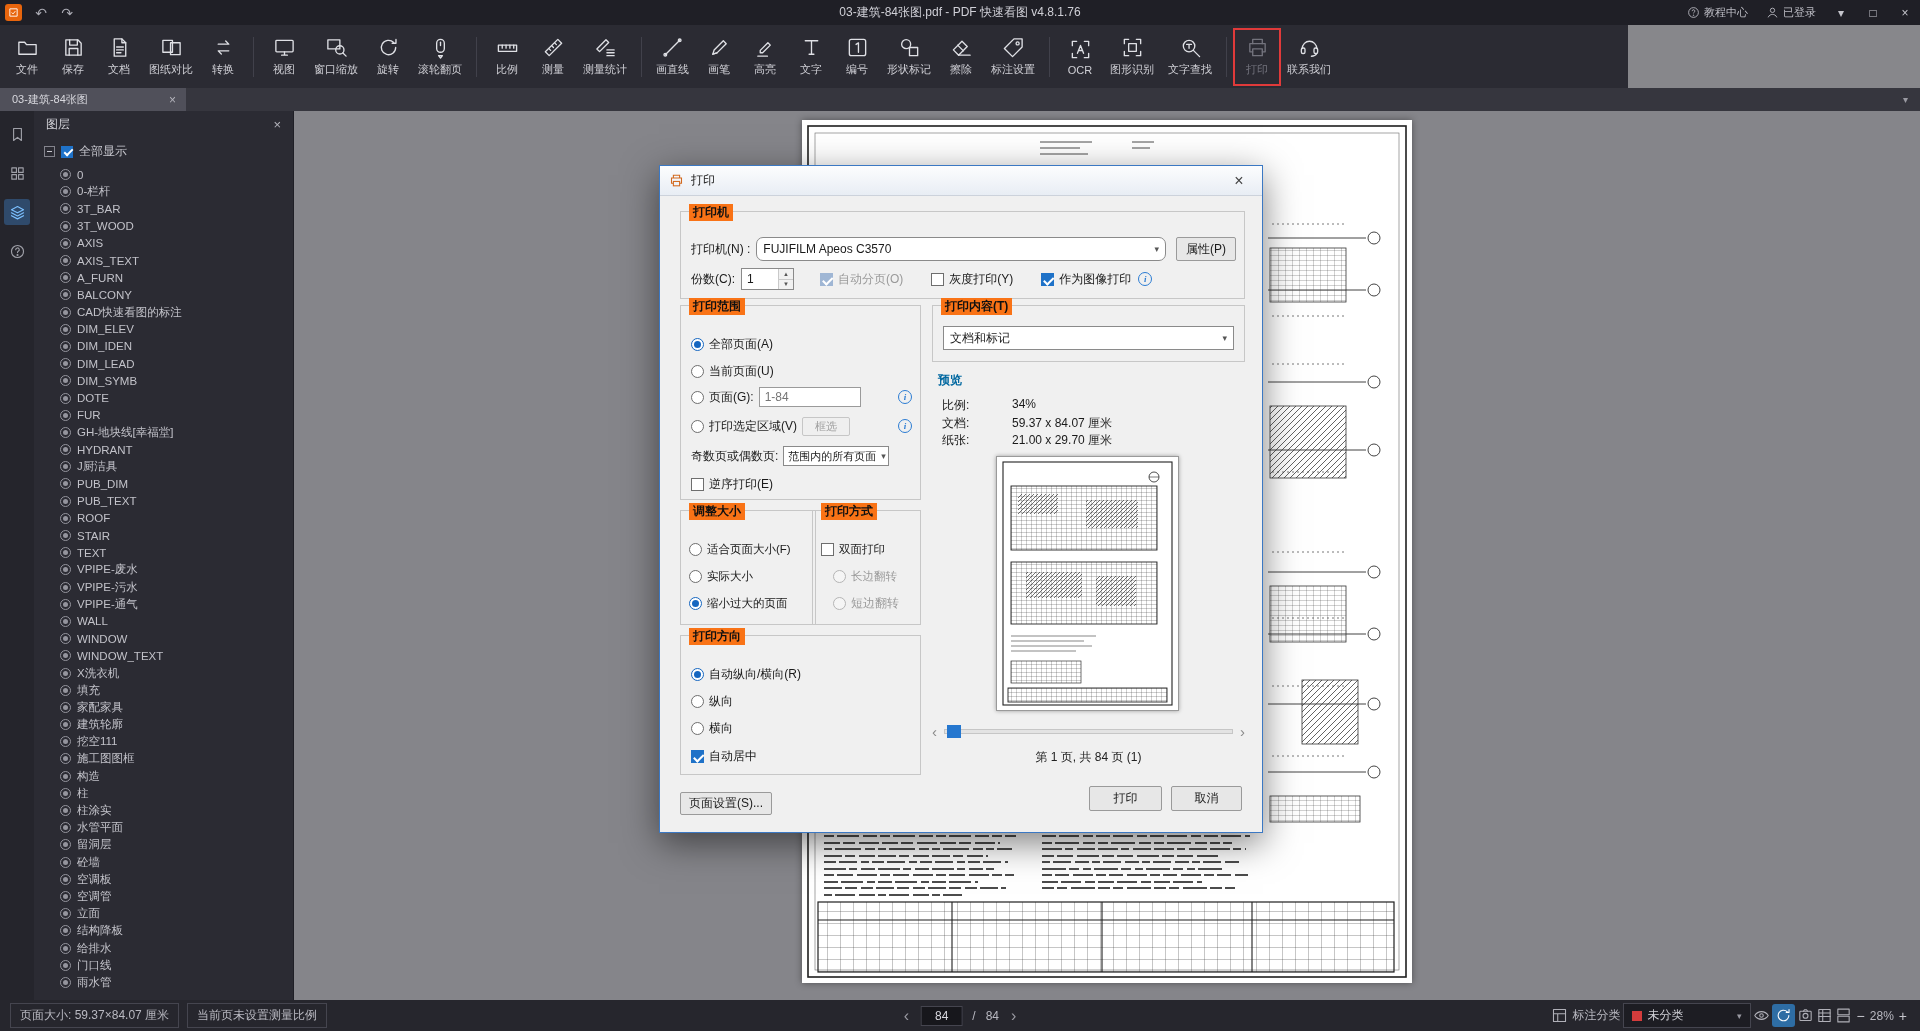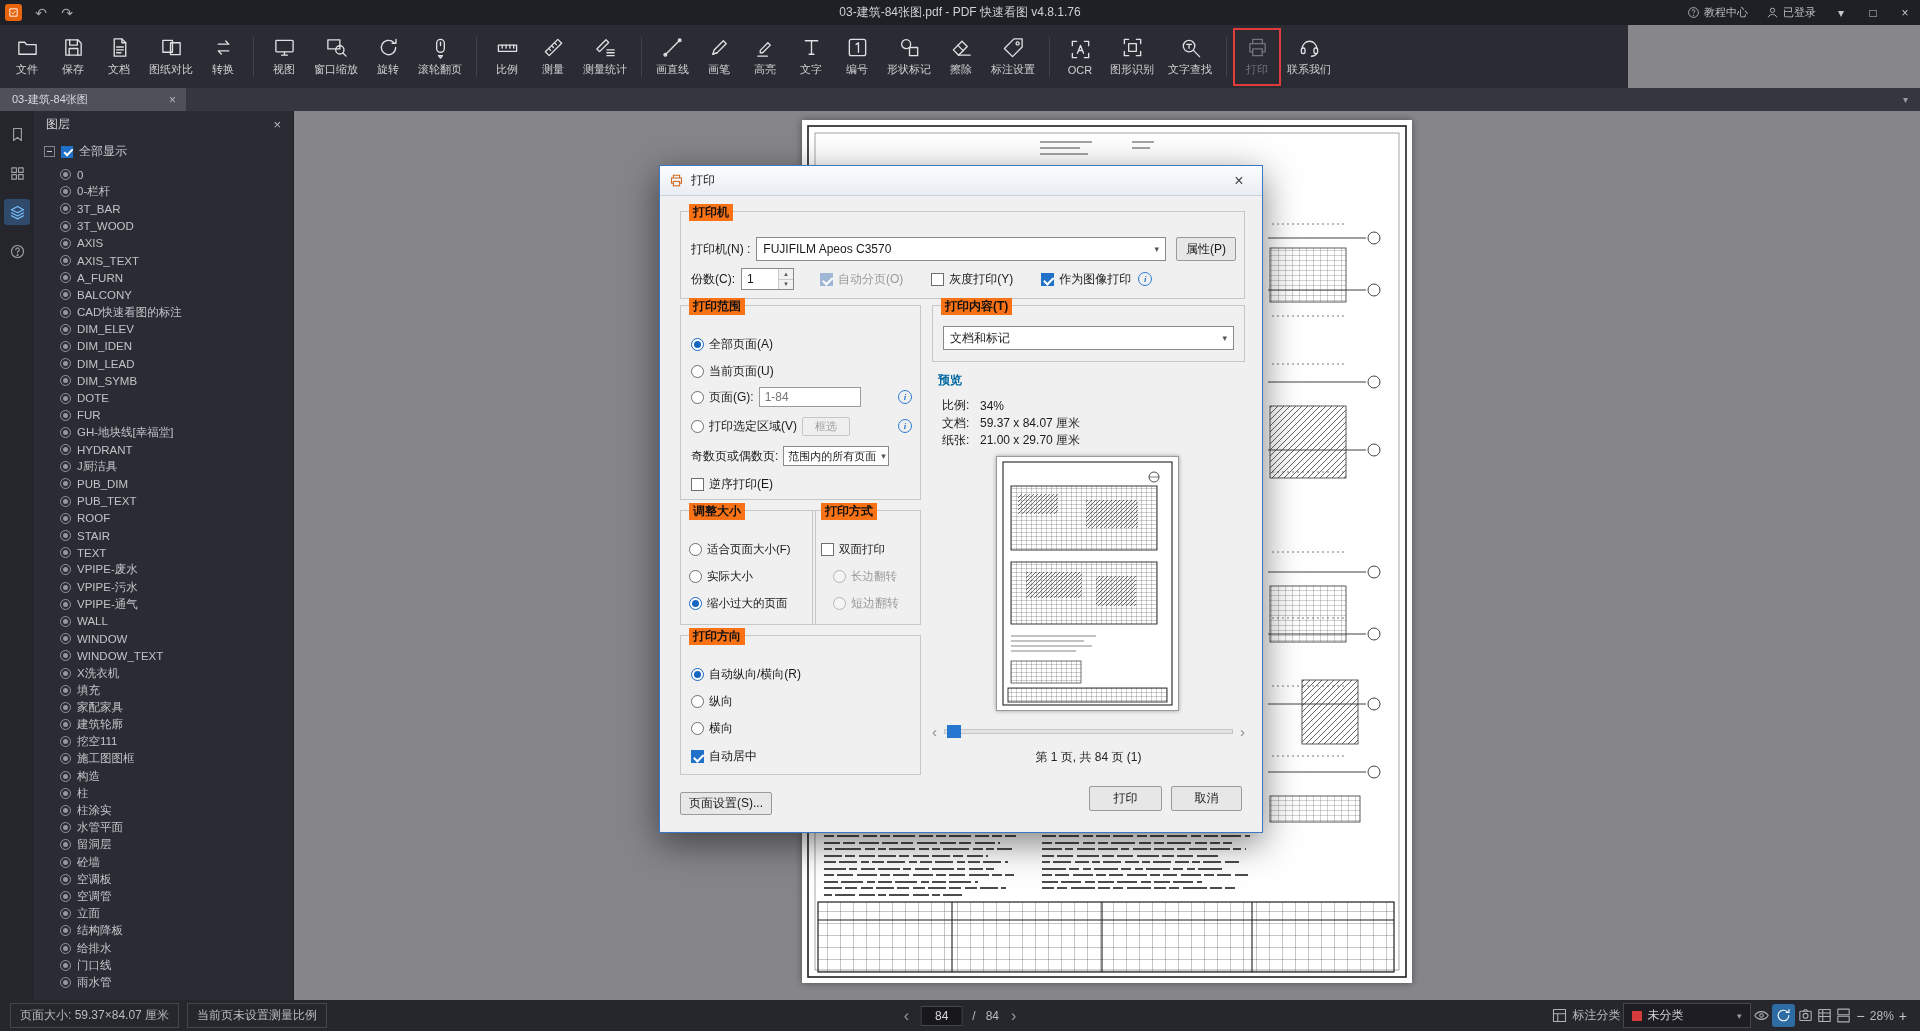--- a/index.html
+++ b/index.html
@@ -100,35 +100,35 @@
   .radio.checked::after { content:""; position:absolute; inset:2px; border-radius:50%; background:#1566c0; }
   .radio.disabled { border-color:#b5b5b5; background:#f5f5f5; }
   .checkbox { width:13px; height:13px; border:1px solid #6e6e6e; background:#fff; flex:none; position:relative; }
   .checkbox.checked { background:#1f72c8; border-color:#1f72c8; }
   .checkbox.checked::after { content:""; position:absolute; left:4px; top:1px; width:3.5px; height:7.5px; border:solid #fff; border-width:0 2px 2px 0; transform:rotate(45deg); }
   .checkbox.checked.disabled { background:#9fb6d4; border-color:#9fb6d4; }
   .optline { display:flex; align-items:center; gap:5px; }
   .optline.disabled { color:#9a9a9a; }
   .wsel { border:1px solid #8a8a8a; background:#fff; display:flex; align-items:center; padding:0 6px; height:24px; overflow:hidden; white-space:nowrap; }
   .wsel .arr { margin-left:auto; color:#555; font-size:9px; padding-left:5px; }
-  .sel-printer { flex:1; margin-right:10px; }
+  .sel-printer { flex:1; margin-right:10px;border-radius:7px; }
   .wbtn { background:#e7e7e7; border:1px solid #9a9a9a; border-radius:2px; display:flex; align-items:center; justify-content:center; color:#1a1a1a; }
   .wbtn.disabled { color:#9c9c9c; border-color:#c6c6c6; background:#efefef; }
   .btn-props { width:60px; height:24px; flex:none; }
   .spinner { display:flex; border:1px solid #8a8a8a; background:#fff; height:22px; }
   .spin-val { width:36px; padding:0 5px; display:flex; align-items:center; }
   .spin-btns { width:15px; border-left:1px solid #c9c9c9; display:flex; flex-direction:column; }
   .spin-b { flex:1; font-size:6px; color:#555; display:flex; align-items:center; justify-content:center; background:#f1f1f1; }
   .spin-b + .spin-b { border-top:1px solid #c9c9c9; }
   .info-ic { width:14px; height:14px; border-radius:50%; border:1px solid #2b7cd3; color:#2b7cd3; font-size:9px; font-weight:bold; font-style:italic; display:inline-flex; align-items:center; justify-content:center; flex:none; font-family:"Liberation Serif",serif; }
   .pages-input { width:102px; height:20px; border:1px solid #9a9a9a; font-size:12px; padding:0 5px; font-family:inherit; }
   .dim { color:#9a9a9a; }
   .pv-title { position:absolute; left:278px; top:206px; font-weight:bold; color:#0369a1; }
   .pv-info { position:absolute; left:282px; top:231px; }
-  .pv-line { display:flex; height:17.6px; align-items:center; }
+  .pv-line { display:flex; height:17.6px; align-items:flex-start;gap:32px; }
   .pv-k { width:38px; }
   .pv-thumb { position:absolute; left:336px; top:290px; width:183px; height:255px; background:#fff; box-shadow:0 0 4px rgba(0,0,0,.35); }
   .pv-thumb svg { width:100%; height:100%; display:block; }
   .pv-slider { position:absolute; left:272px; top:557px; width:313px; height:16px; display:flex; align-items:center; gap:7px; }
   .pv-arrow { color:#8a8a8a; font-size:15px; line-height:1; }
   .pv-track { flex:1; height:5px; background:#e3e3e3; border:1px solid #c6c6c6; position:relative; }
   .pv-handle { position:absolute; left:2px; top:-5px; width:14px; height:13px; background:#2577cf; }
   .pv-pageinfo { position:absolute; left:272px; top:583px; width:313px; text-align:center; color:#222; }
   .btn-pagesetup { position:absolute; left:20px; top:626px; width:92px; height:23px; }
   .btn-print { position:absolute; left:429px; top:620px; width:73px; height:25px; }

